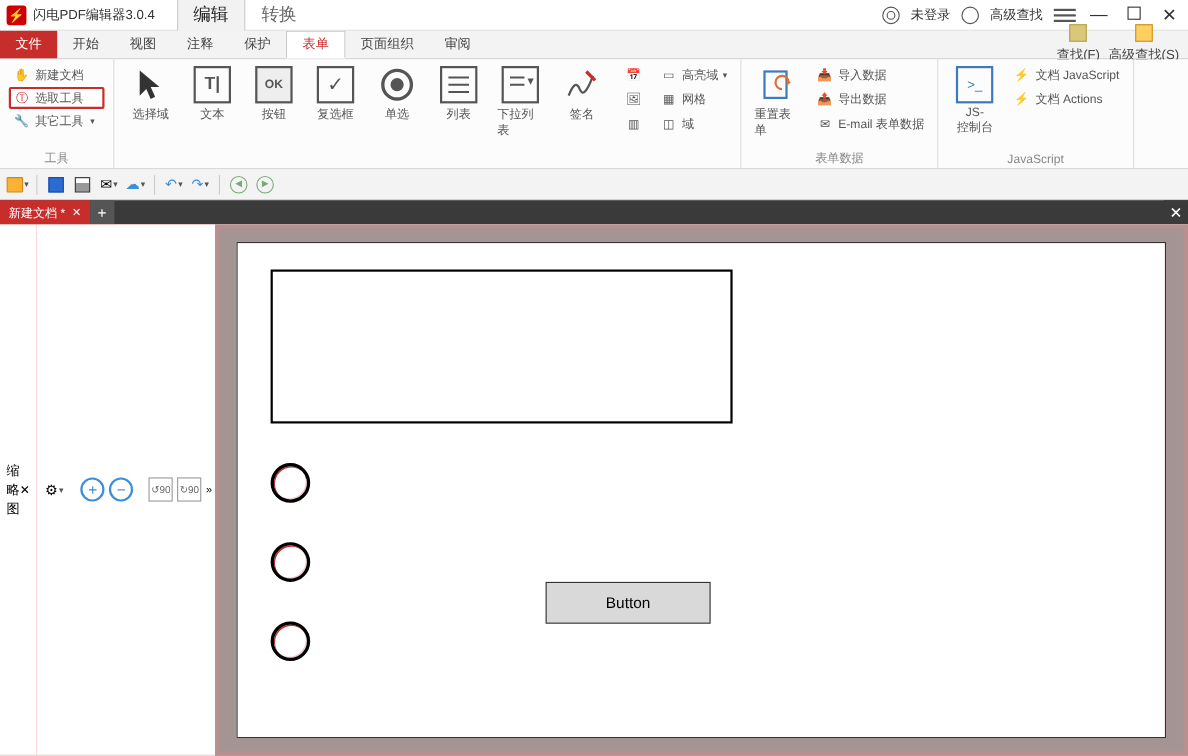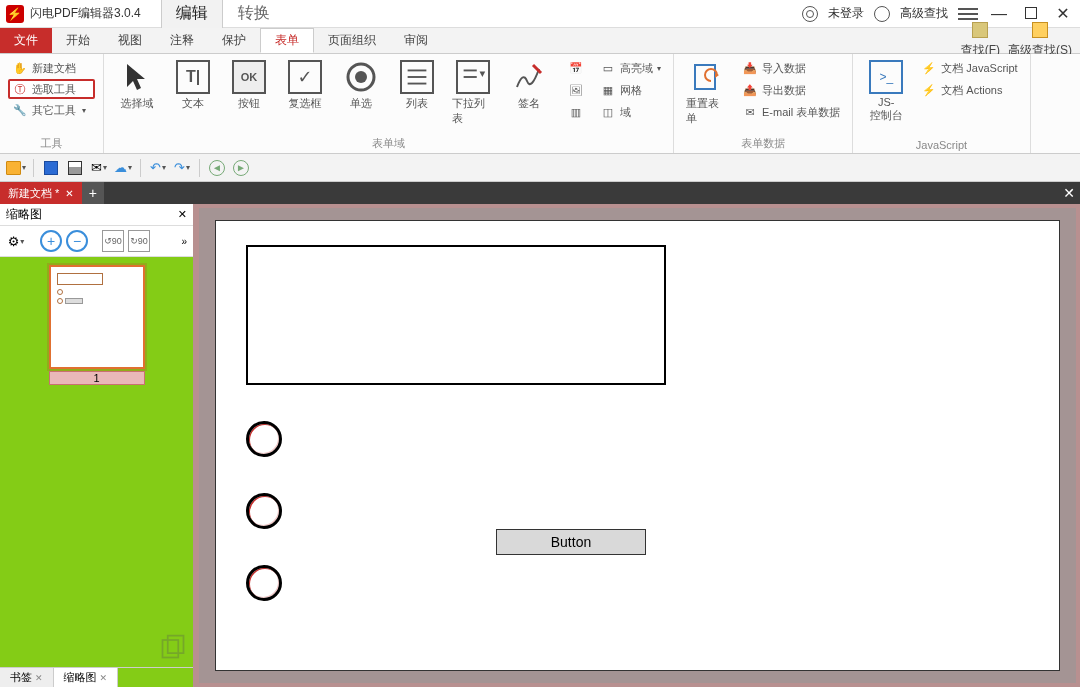--- a/index.html
+++ b/index.html
@@ -56,39 +56,39 @@
 
 
 .doctabs { height:22px; background:#3a3a3a; display:flex; align-items:stretch;}
 .doctab { background:#c72d2b; color:#fff; font-size:11px; padding:0 8px; display:flex; align-items:center; gap:6px;}
 .doctab .close{font-size:10px;cursor:pointer;}
 .addtab { width:22px; background:#555; color:#fff; display:flex; align-items:center; justify-content:center; font-size:14px; cursor:pointer;}
 .doctabs .tabclose { margin-left:auto; width:22px; display:flex;align-items:center;justify-content:center; color:#fff; font-size:14px; cursor:pointer; background:#3a3a3a;}
 
 
 .main { flex:1; display:flex; min-height:0;}
-.sidepanel { width:195px; border-right:2px solid #b89090; display:flex; flex-direction:column; background:#84cc16;}
+.sidepanel { width:195px; border-right:2px solid #b89090; display:flex; flex-direction:row; background:#ef4444;}
 .sp-head { display:flex; align-items:center; justify-content:space-between; padding:2px 6px; font-size:12px; background:#fff; border-bottom:1px solid #ddd;}
 .sp-tools { display:flex; align-items:center; gap:4px; padding:4px 6px; background:#fff; border-bottom:1px solid #ddd;}
 .circlebtn{width:22px;height:22px;border:2px solid #3a8edb;border-radius:50%;display:flex;align-items:center;justify-content:center;color:#3a8edb;font-size:14px;cursor:pointer;}
 .rotbtn{width:22px;height:22px;border:1px solid #999;background:#fff;display:flex;align-items:center;justify-content:center;font-size:9px;color:#666;cursor:pointer;}
 .thumbs { flex:1; padding:8px; overflow:auto;}
 .thumb { width:96px; margin:0 auto;}
 .thumb-page { width:96px; height:104px; background:#fff; border:2px solid #e07030; box-shadow:0 0 0 2px #c72d2b33;}
 .thumb-num { background:#e9b8b8; border:1px solid #c97070; text-align:center; font-size:11px; margin-top:2px;}
 .sp-bottom { display:flex; border-top:1px solid #ccc;}
 .sp-tab { flex:0 0 auto; padding:2px 10px; font-size:11px; border-right:1px solid #ccc; background:#eee; display:flex; align-items:center; gap:3px;}
 .sp-tab.active{background:#fff;}
 .tinyclose{font-size:9px;color:#888;}
 
 .canvas-wrap { flex:1; background:#a49494; border:4px solid #b89090; position:relative; overflow:hidden;}
 .page { position:absolute; left:16px; top:12px; right:16px; bottom:12px; background:#fff; border:1px solid #333; padding:24px 30px;}
 .textbox { width:420px; height:140px; border:2px solid #000; margin-bottom:36px;}
 .radio { width:36px; height:36px; border:3px solid #000; border-radius:50%; box-shadow: inset 1px 1px 0 #c72d2b, inset -1px -1px 0 #c72d2b44; margin-bottom:36px;}
-.formbtn { position:absolute; left:280px; top:308px; width:150px; height:26px; background:#d9d9d9; border:1px solid #333; display:flex; align-items:center; justify-content:center; font-size:14px; color:#000;}
+.formbtn { position:absolute; left:280px; top:308px; width:150px; height:38px; background:#d9d9d9; border:1px solid #333; display:flex; align-items:center; justify-content:center; font-size:14px; color:#000;}
 
 .thumb-page { padding:6px;}
 .tp-box{width:46px;height:12px;border:1px solid #b07040;margin-bottom:4px;}
 .tp-dot{width:6px;height:6px;border:1px solid #b07040;border-radius:50%;margin-bottom:3px;}
 .tp-btn{width:18px;height:6px;border:1px solid #999;background:#ddd;display:inline-block;margin-left:2px;}
 
 .copies-icon { position:absolute; right:6px; bottom:6px; width:28px;height:28px; opacity:.3;}
 .copies-icon svg{width:28px;height:28px;}
 </style>
 </head>
@@ -245,21 +245,20 @@
         <div class="smbtn">
             <span class="smicon">▦</span>
             <span>网格</span>
           </div>
         <div class="smbtn">
             <span class="smicon">◫</span>
             <span>域</span>
           </div>
       </div>
     </div>
-    <div class="glabel">表单域</div>
   </div>
 
   <div class="rgroup">
     <div class="toolrow">
       <div class="bigbtn">
           <div class="bigicon">
             <svg viewBox="0 0 32 32">
               <rect x="4" y="4" width="20" height="24" fill="none" stroke="#3a7abd" stroke-width="2"></rect>
               <path d="M20 20 A6 6 0 1 1 26 14" fill="none" stroke="#e07030" stroke-width="2"></path>
               <path d="M24 12 L28 14 L24 17" fill="#e07030"></path>

